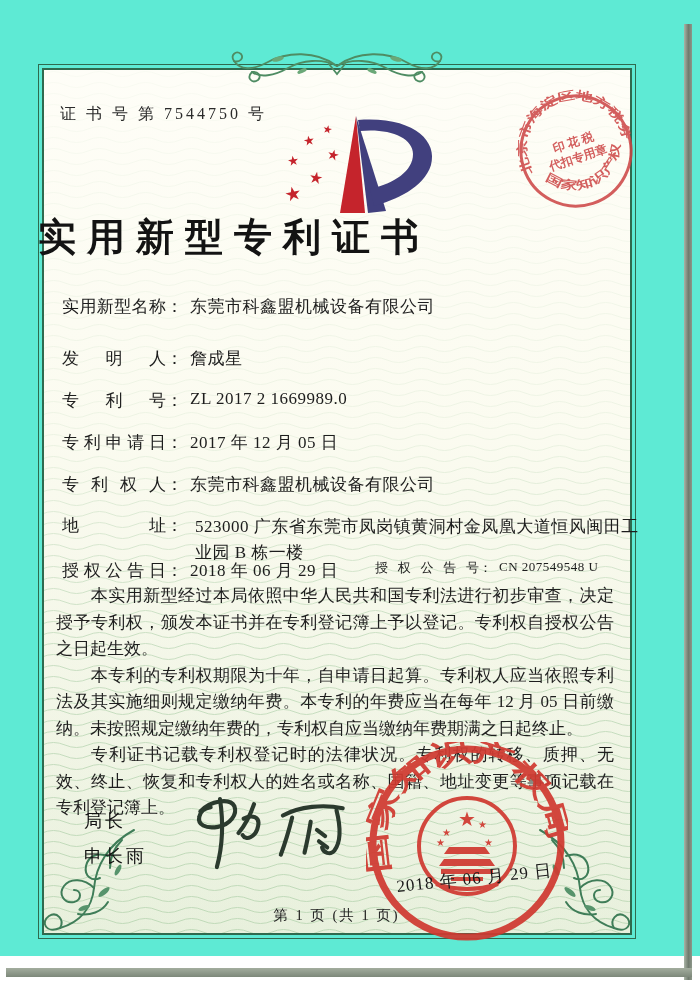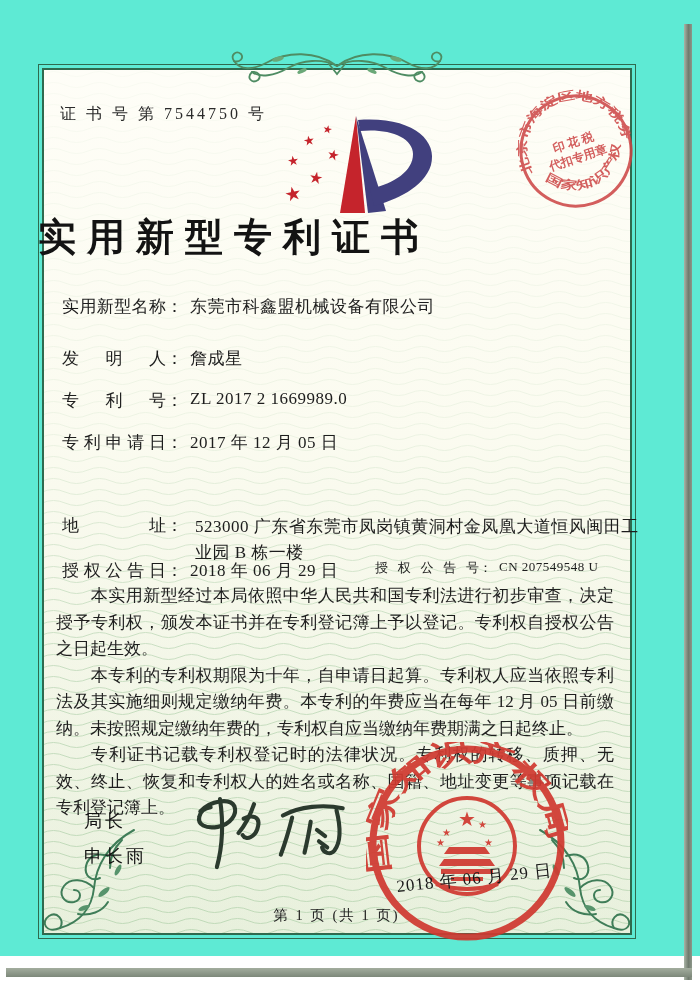--- a/index.html
+++ b/index.html
@@ -183,20 +183,23 @@
     </div>
     <div class="frow" style="top:347px">
       <span class="flabel">发明人</span><span class="fcolon">：</span><span class="fvalue">詹成星</span>
     </div>
     <div class="frow" style="top:389px">
       <span class="flabel">专利号</span><span class="fcolon">：</span><span class="fvalue">ZL 2017 2 1669989.0</span>
     </div>
     <div class="frow" style="top:431px">
       <span class="flabel">专利申请日</span><span class="fcolon">：</span><span class="fvalue">2017 年 12 月 05 日</span>
     </div>
+    <div class="frow" style="top:473px">
+      <span class="flabel">专利权人</span><span class="fcolon">：</span><span class="fvalue">东莞市科鑫盟机械设备有限公司</span>
+    </div>
     <div class="frow addr" style="top:514px">
       <span class="flabel">地址</span><span class="fcolon">：</span><span class="fvalue">523000 广东省东莞市凤岗镇黄洞村金凤凰大道恒风闽田工业园 B 栋一楼</span>
     </div>
     <div class="frow" style="top:559px">
       <span class="flabel">授权公告日</span><span class="fcolon">：</span><span class="fvalue">2018 年 06 月 29 日</span>
     </div>
     <div class="frow-right" style="top:559px">
       <span class="flabel">授权公告号</span><span class="fcolon">：</span><span class="fvalue">CN 207549548 U</span>
     </div>
 

